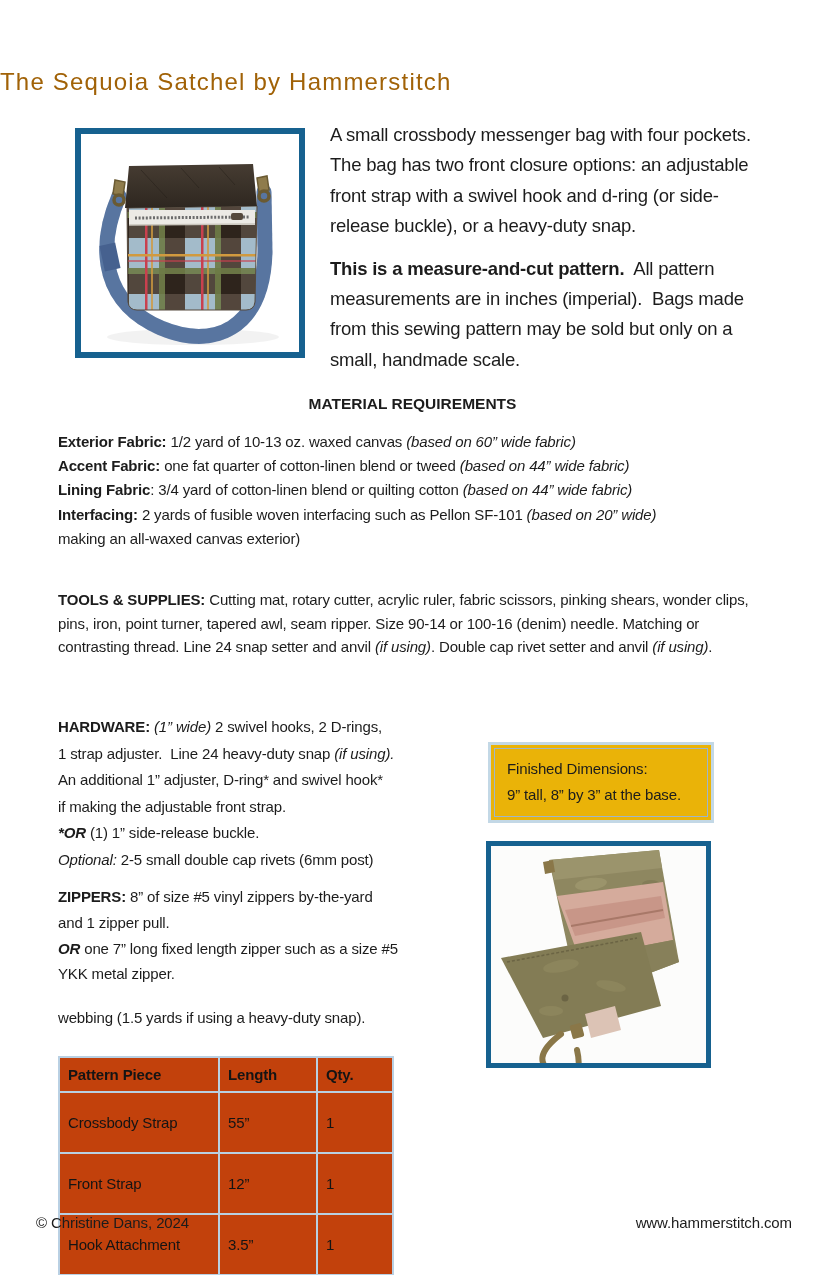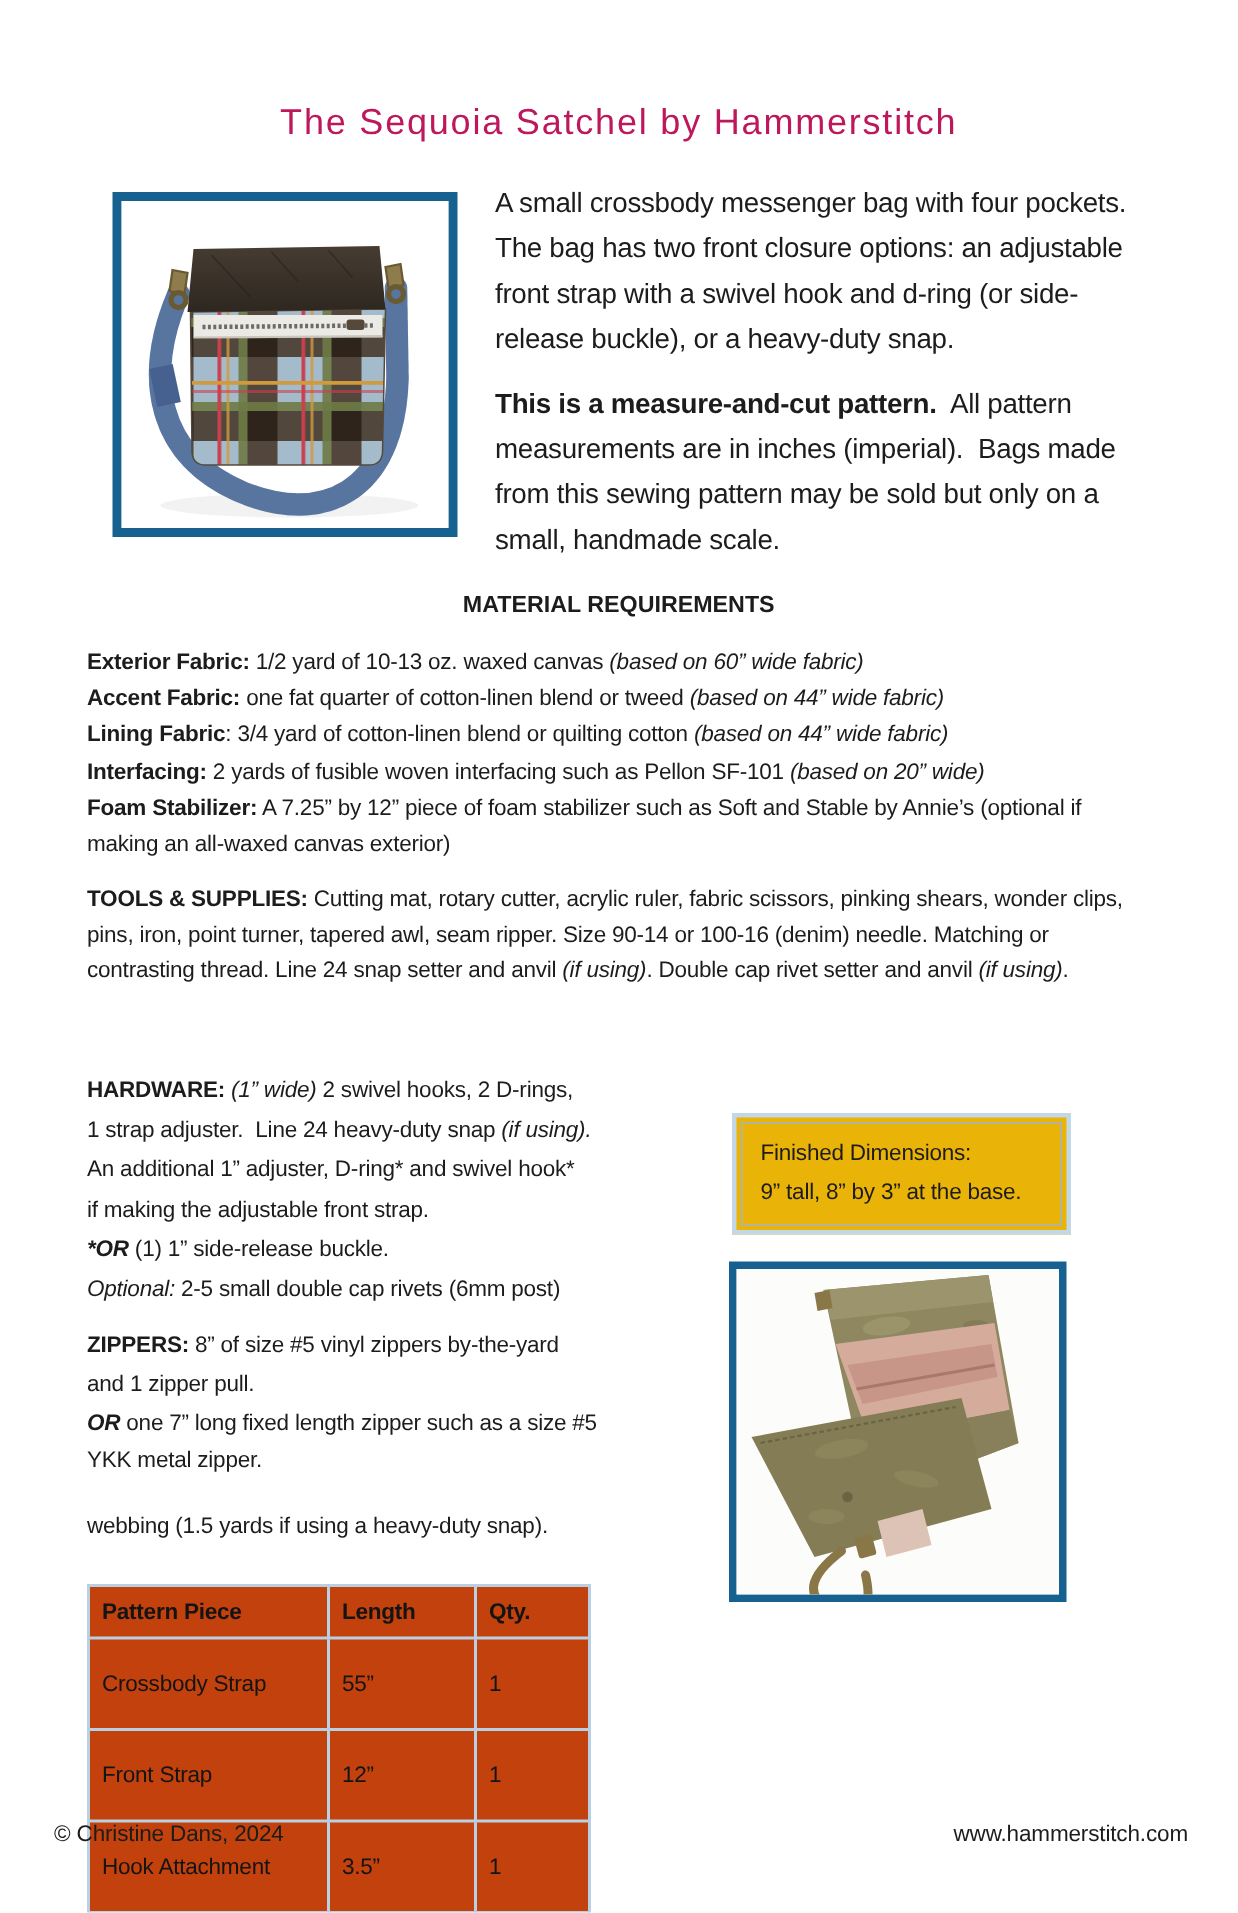--- a/index.html
+++ b/index.html
@@ -17,23 +17,23 @@
     color:#1c1c1c;
     overflow:hidden;
   }
   .abs{position:absolute;}
   .tline{white-space:pre;}
   .tline .b{font-weight:bold;}
   .tline .i{font-style:italic;}
 
   .title{
     top:68px;left:0;width:825px;
-    text-align:center;
+    text-align:left;
     font-size:24px;font-weight:400;letter-spacing:1.2px;
-    color:#be185d;
+    color:#a16207;
   }
 
   .photo-frame1{
     top:128px;left:75px;
     border:6px solid var(--photo-frame);
     width:218px;height:218px;background:#fff;
   }
   .photo-frame2{
     top:841px;left:486px;
     border:5px solid var(--photo-frame);
@@ -157,21 +157,20 @@
         <div class="tline"><span>from this sewing pattern may be sold but only on a</span></div>
         <div class="tline"><span>small, handmade scale.</span></div>
       </div>
   </div>
 
   <div class="abs body-block materials">
       <div class="tline"><span class="b">Exterior Fabric:</span><span> 1/2 yard of 10-13 oz. waxed canvas </span><span class="i">(based on 60” wide fabric)</span></div>
       <div class="tline"><span class="b">Accent Fabric:</span><span> one fat quarter of cotton-linen blend or tweed </span><span class="i">(based on 44” wide fabric)</span></div>
       <div class="tline"><span class="b">Lining Fabric</span><span>: 3/4 yard of cotton-linen blend or quilting cotton </span><span class="i">(based on 44” wide fabric)</span></div>
       <div class="tline"><span class="b">Interfacing:</span><span> 2 yards of fusible woven interfacing such as Pellon SF-101 </span><span class="i">(based on 20” wide)</span></div>
-      <div class="tline"><span class="b">Foam Stabilizer:</span><span> A 7.25” by 12” piece of foam stabilizer such as Soft and Stable by Annie’s (optional if</span></div>
       <div class="tline"><span>making an all-waxed canvas exterior)</span></div>
     </div>
 
   <div class="abs body-block tools">
       <div class="tline"><span class="b">TOOLS &amp; SUPPLIES:</span><span> Cutting mat, rotary cutter, acrylic ruler, fabric scissors, pinking shears, wonder clips,</span></div>
       <div class="tline"><span>pins, iron, point turner, tapered awl, seam ripper. Size 90-14 or 100-16 (denim) needle. Matching or</span></div>
       <div class="tline"><span>contrasting thread. Line 24 snap setter and anvil </span><span class="i">(if using)</span><span>. Double cap rivet setter and anvil </span><span class="i">(if using)</span><span>.</span></div>
     </div>
 
   <div class="abs body-block hardware">

